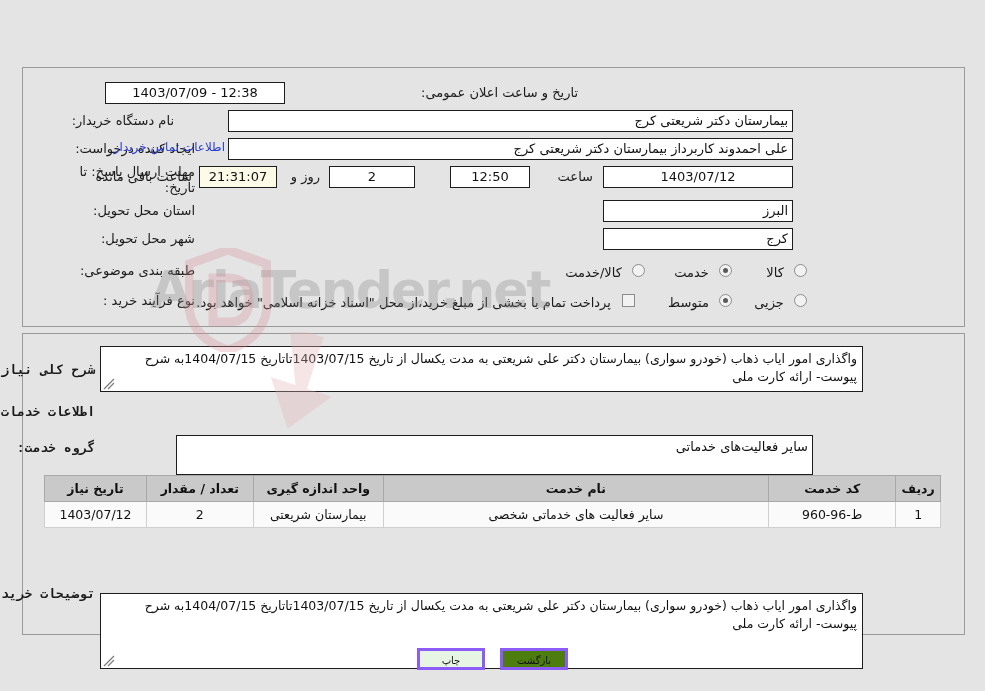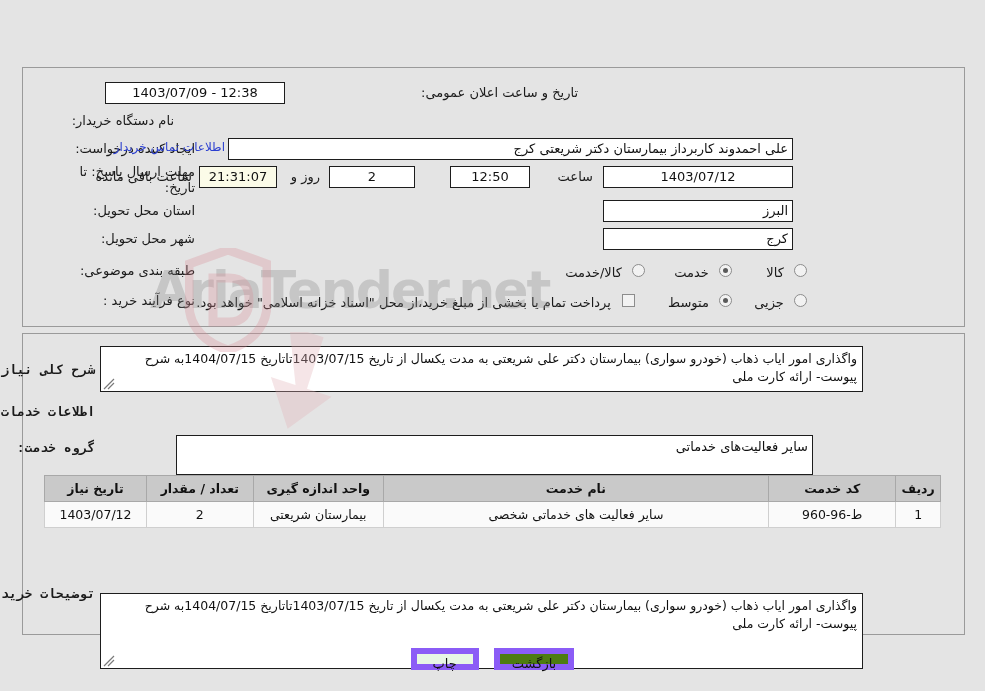--- a/index.html
+++ b/index.html
@@ -209,26 +209,26 @@
     position: absolute;
     left: 0;
     top: 648px;
     width: 985px;
     text-align: center;
     z-index: 3;
   }
   .btn {
     display: inline-block;
     box-sizing: border-box;
-    border: 6px solid #8b5cf6;
+    border: 3px solid #8b5cf6;
     height: 22px;
     line-height: 20px;
     min-width: 68px;
     padding: 0 12px;
-    font-size: 13px;
+    font-size: 10px;
     color: #111;
     margin: 0 5px;
     cursor: pointer;
     font-family: "DejaVu Sans", "Liberation Sans", sans-serif;
   }
   .btn-print  { background: #e7f6e4; }
   .btn-back   { background: #4d7c0f; }
 </style>
 </head>
 <body>
@@ -248,20 +248,21 @@
 
 
   <div class="panel" id="panel-top"></div>
 
   <div class="abs lbl" style="right:790px; top:84px; width:148px;">شماره نیاز:</div>
 
   <div class="abs lbl" style="right:407px; top:84px; width:170px;">تاریخ و ساعت اعلان عمومی:</div>
   <div class="abs fld" style="right:700px; top:82px; width:180px;">12:38 - 1403/07/09</div>
 
   <div class="abs lbl" style="right:811px; top:112px; width:148px;">نام دستگاه خریدار:</div>
+  <div class="abs fld rt" style="right:192px; top:110px; width:565px;">بیمارستان دکتر شریعتی کرج</div>
 
   <div class="abs lbl" style="right:790px; top:140px; width:148px;">ایجاد کننده درخواست:</div>
   <div class="abs fld rt" style="right:192px; top:138px; width:565px;">علی احمدوند کاربرداز بیمارستان دکتر شریعتی کرج</div>
   <div class="abs link" style="right:760px; top:140px;">اطلاعات تماس خریدار</div>
 
   <div class="abs lbl" style="right:790px; top:164px; width:148px; line-height:16px; white-space:normal;">مهلت ارسال پاسخ: تا تاریخ:</div>
   <div class="abs fld" style="right:192px; top:166px; width:190px;">1403/07/12</div>
   <div class="abs lbl" style="right:392px; top:168px;">ساعت</div>
   <div class="abs fld" style="right:455px; top:166px; width:80px;">12:50</div>
   <div class="abs fld" style="right:570px; top:166px; width:86px;">2</div>

